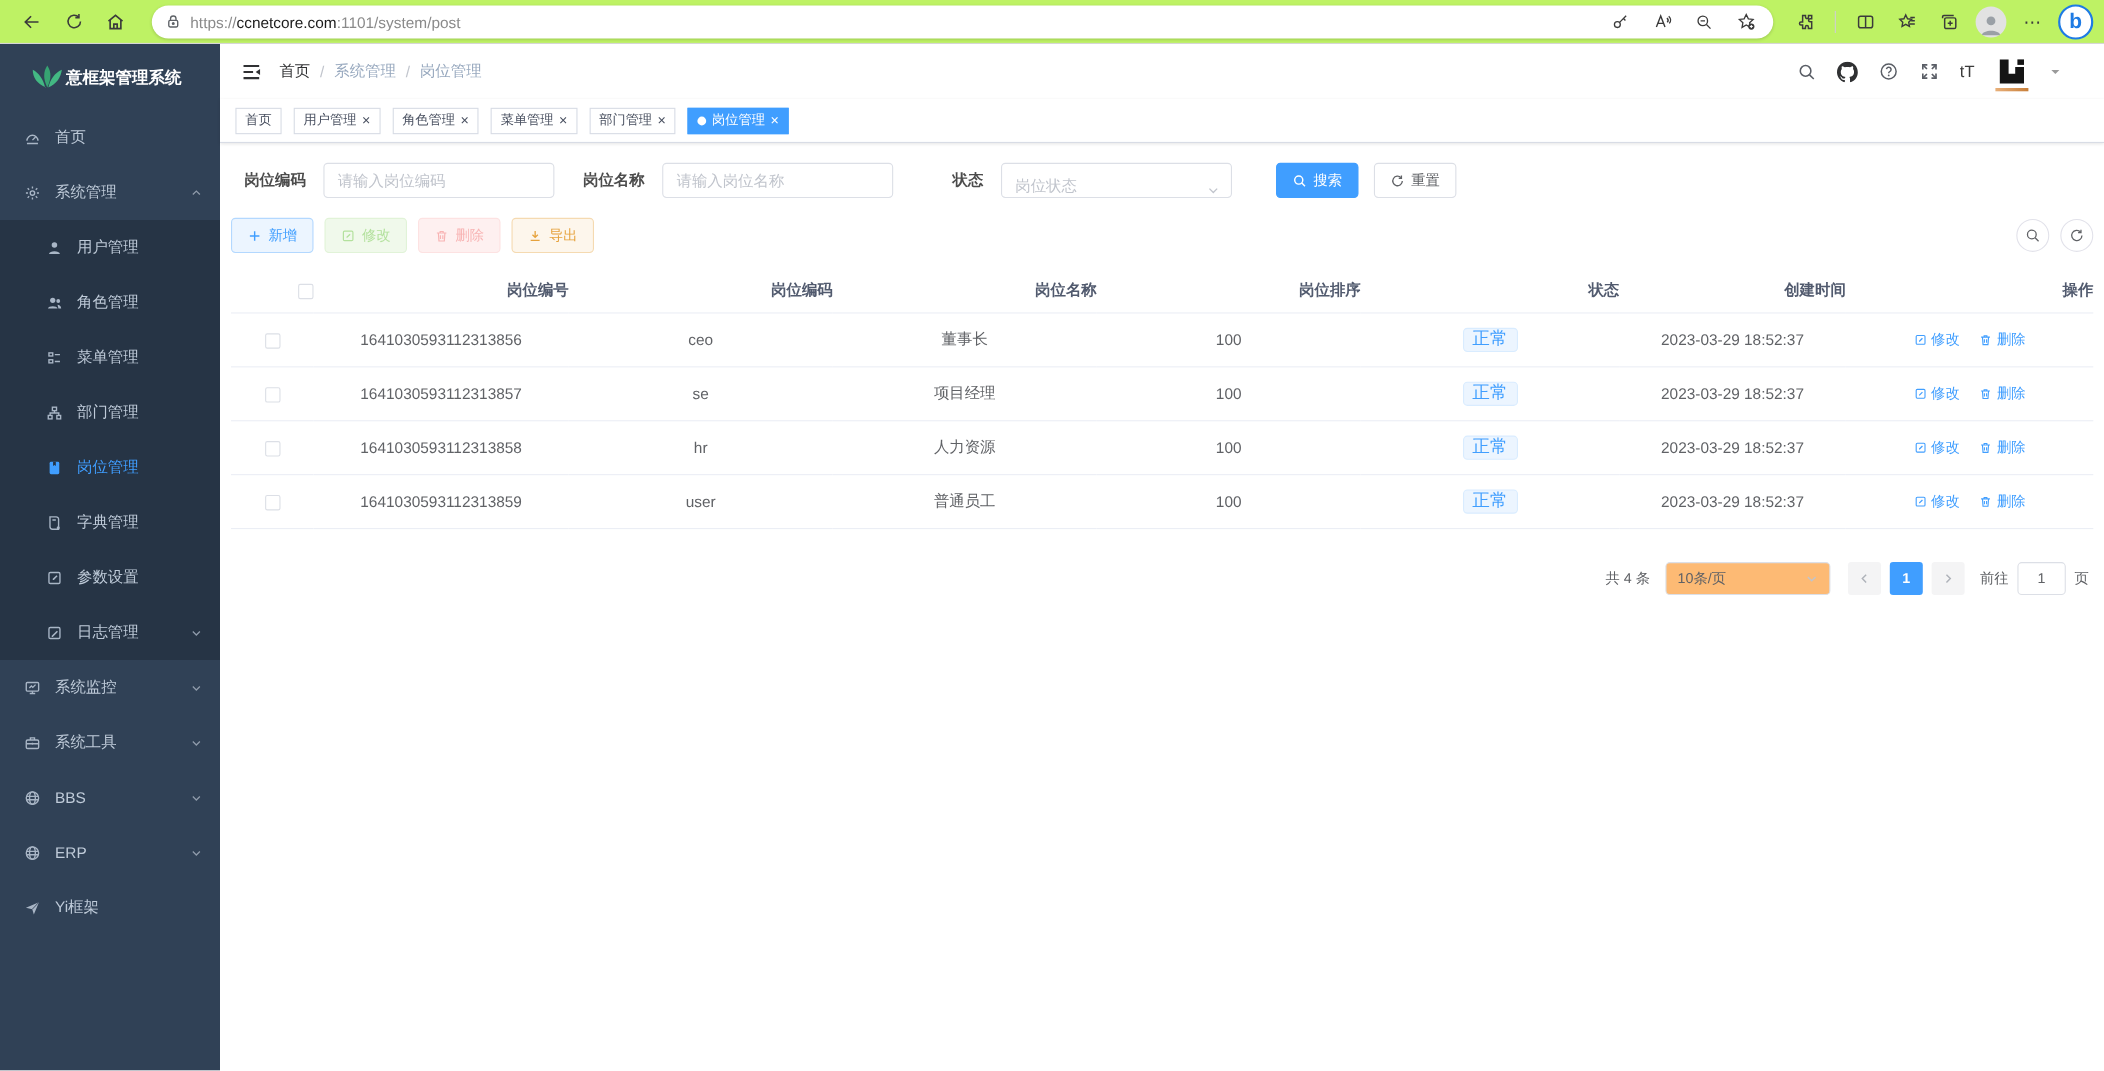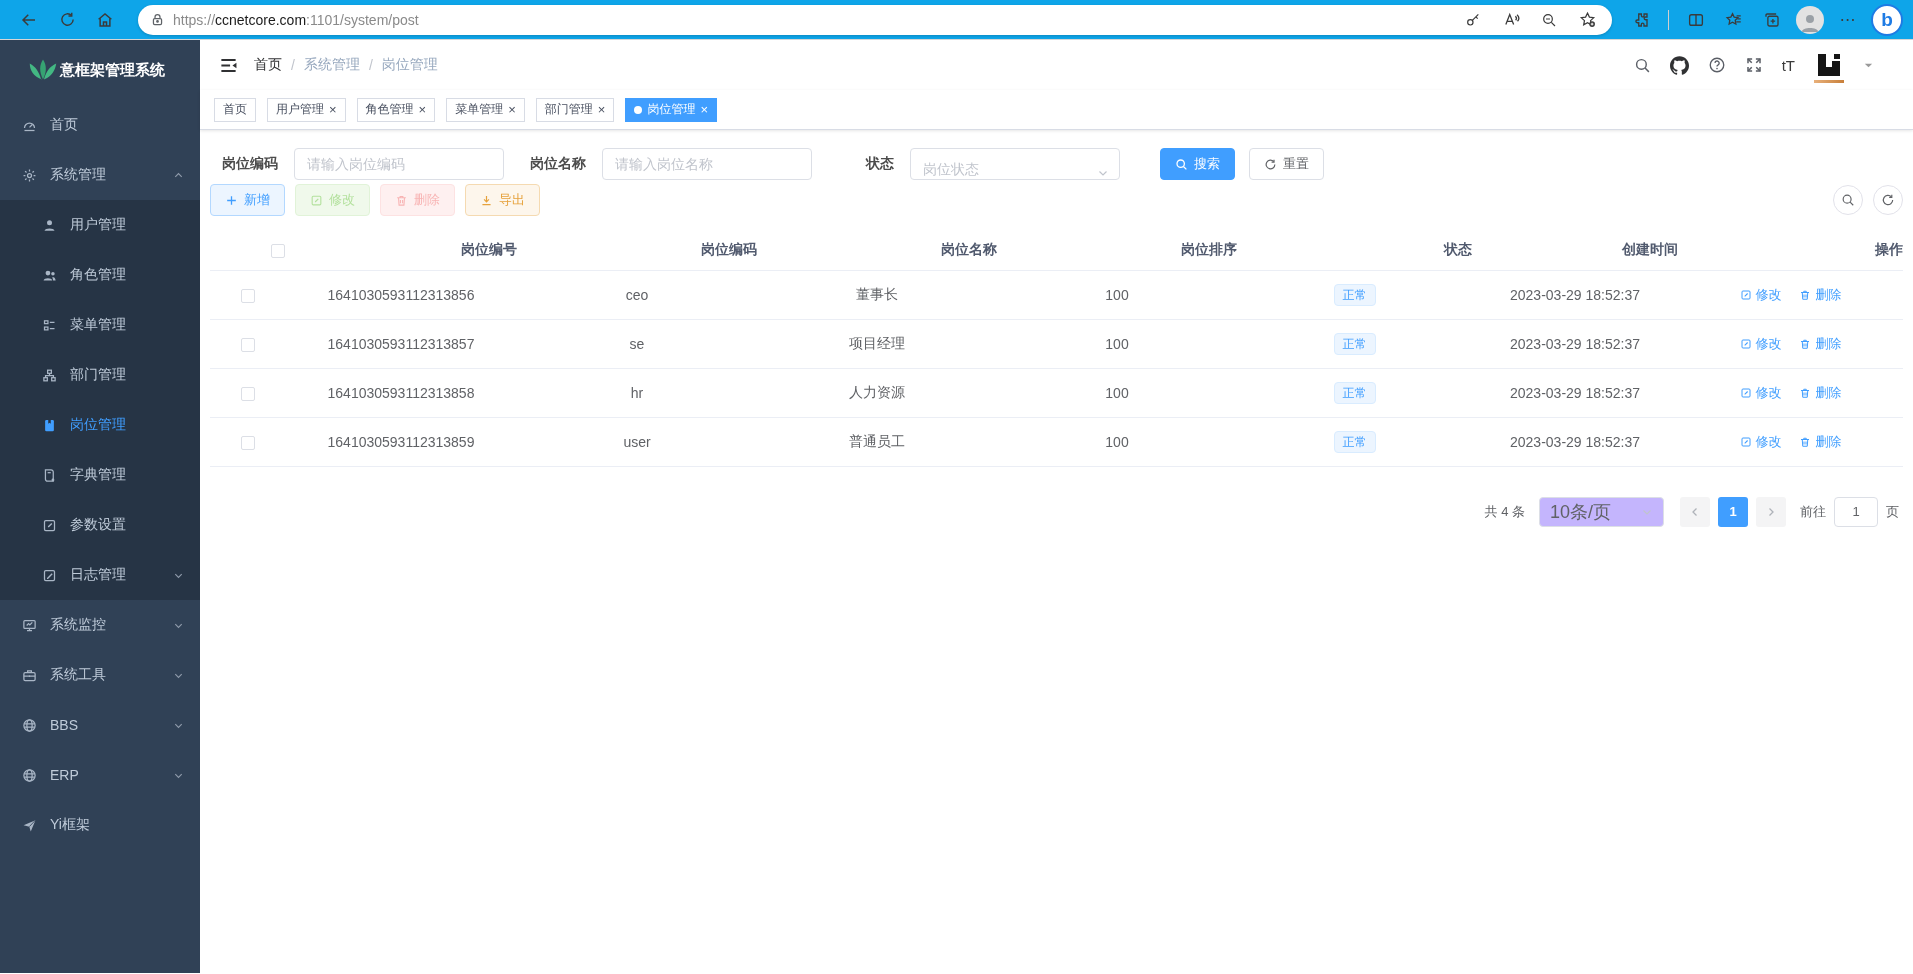--- a/index.html
+++ b/index.html
@@ -1,21 +1,21 @@
 <!DOCTYPE html>
 <html><head>
 <meta charset="utf-8">
 <style>
   *{margin:0;padding:0;box-sizing:border-box}
   html,body{width:1913px;height:974px;overflow:hidden;background:#fff;
     font-family:"Liberation Sans","DejaVu Sans",sans-serif;}
   svg{display:block}
 
   
-  .browser-toolbar{height:40px;background:#0ea5e9;border-bottom:1px solid #d6d6d6;
+  .browser-toolbar{height:40px;background:#bef264;border-bottom:1px solid #d6d6d6;
     display:flex;align-items:center;padding:0 10px;}
   .tb-btn{width:32px;height:32px;border-radius:5px;display:flex;align-items:center;
     justify-content:center;color:#3b3b3b;flex:none;margin:0 3px;cursor:pointer}
   .url-bar{flex:1;height:30px;background:#fff;border-radius:15px;margin:0 10px 0 14px;
     box-shadow:0 1px 3px rgba(0,0,0,.18);display:flex;align-items:center;
     padding:0 12px;color:#5f6368;min-width:0}
   .url-text{flex:1;font-size:14px;color:#8a8a8a;white-space:nowrap;overflow:hidden;margin-left:8px}
   .url-text .host{color:#1b1b1b}
   .pill-ico{width:26px;height:26px;display:flex;align-items:center;justify-content:center;
     color:#3b3b3b;margin-left:12px;flex:none;cursor:pointer}
@@ -81,48 +81,48 @@
   .f-input::placeholder{color:#c0c4cc}
   .f-select{width:210px;height:32px;border:1px solid #dcdfe6;border-radius:4px;display:flex;
     align-items:flex-end;justify-content:space-between;padding:0 10px 0 12px;font-size:14px;
     color:#c0c4cc;cursor:pointer;background:#fff}
   .btn{height:32px;border-radius:4px;display:inline-flex;align-items:center;justify-content:center;
     font-size:13px;padding:0 14px;gap:6px;cursor:pointer;border:1px solid #dcdfe6;
     background:#fff;color:#606266;white-space:nowrap}
   .btn-primary{background:#409eff;border-color:#409eff;color:#fff;margin-left:26px}
   .btn-reset{margin-left:14px}
 
-  .toolbar-row{display:flex;align-items:center;margin-top:4px}
+  .toolbar-row{display:flex;align-items:center;margin-top:18px}
   .toolbar-row .btn{margin-right:10px}
   .btn-plain-blue{color:#409eff;background:#ecf5ff;border-color:#b3d8ff}
   .btn-plain-green{color:#b3e19d;background:#f0f9eb;border-color:#e1f3d8;cursor:not-allowed}
   .btn-plain-red{color:#f8b4b4;background:#fef0f0;border-color:#fde2e2;cursor:not-allowed}
   .btn-plain-orange{color:#e6a23c;background:#fdf6ec;border-color:#f5dab1}
   .toolbar-right{margin-left:auto;display:flex}
   .circle-btn{width:30px;height:30px;border-radius:50%;border:1px solid #e2e2ea;display:flex;
     align-items:center;justify-content:center;color:#606266;margin-left:10px;cursor:pointer;background:#fff}
 
   table.grid{width:100%;border-collapse:collapse;table-layout:fixed;margin-top:14px;
     font-size:14px;color:#606266}
   .grid th{height:40px;font-weight:bold;color:#515a6e;border-bottom:1px solid #ebeef5;
     text-align:right;font-size:14px}
   .grid td{height:49px;text-align:center;border-bottom:1px solid #ebeef5}
   .checkbox{display:inline-block;width:14px;height:14px;border:1px solid #dcdfe6;border-radius:2px;
     background:#fff;vertical-align:middle;cursor:pointer}
   .tag-status{display:inline-block;padding:0 8px;height:22px;line-height:20px;background:#ecf5ff;
-    border:1px solid #d9ecff;border-radius:4px;color:#409eff;font-size:12px;cursor:default}
+    border:1px solid #d9ecff;border-radius:4px;color:#409eff;font-size:16px;cursor:default}
   .link{color:#409eff;font-size:13px;display:inline-flex;align-items:center;gap:4px;cursor:pointer}
   .link + .link{margin-left:14px}
 
   .pagination{display:flex;align-items:center;justify-content:flex-end;margin-top:30px;
     padding-right:4px;font-size:13px;color:#606266}
   .pg-total{margin-right:14px}
-  .page-size{width:125px;height:30px;border:1px solid #dcdfe6;border-radius:4px;display:flex;
-    align-items:center;justify-content:space-between;padding:0 10px;font-size:18px;
-    color:#606266;cursor:pointer;background:#c4b5fd}
+  .page-size{width:150px;height:30px;border:1px solid #dcdfe6;border-radius:4px;display:flex;
+    align-items:center;justify-content:space-between;padding:0 10px;font-size:13px;
+    color:#606266;cursor:pointer;background:#fdba74}
   .pager{display:flex;align-items:center;gap:8px;margin-left:16px}
   .pg-btn{min-width:30px;height:30px;background:#f4f4f5;border-radius:3px;display:flex;
     align-items:center;justify-content:center;color:#aeb2b9;cursor:pointer;font-size:13px}
   .pg-btn.page{background:#409eff;color:#fff;font-weight:bold}
   .pg-goto{margin-left:14px;display:flex;align-items:center;gap:8px}
   .goto-input{width:44px;height:30px;border:1px solid #dcdfe6;border-radius:4px;text-align:center;
     font-size:13px;color:#606266;outline:none}
 </style>
 </head>
 <body>

